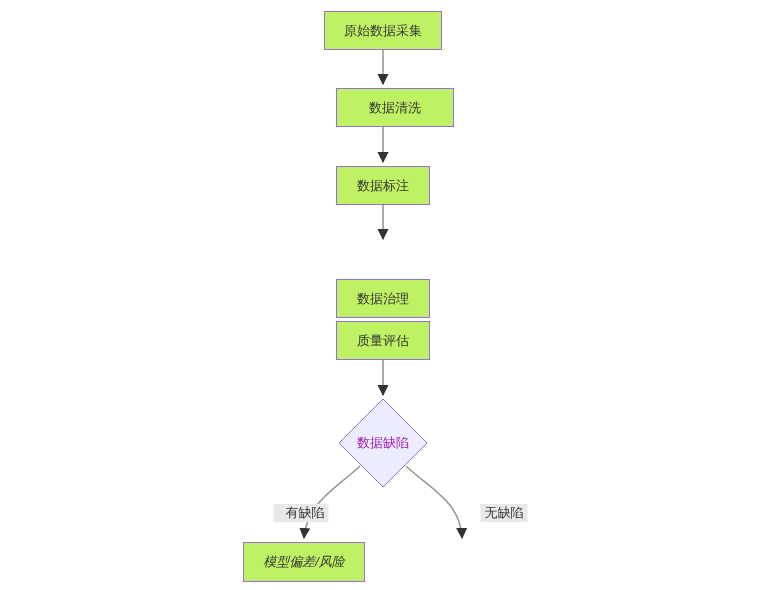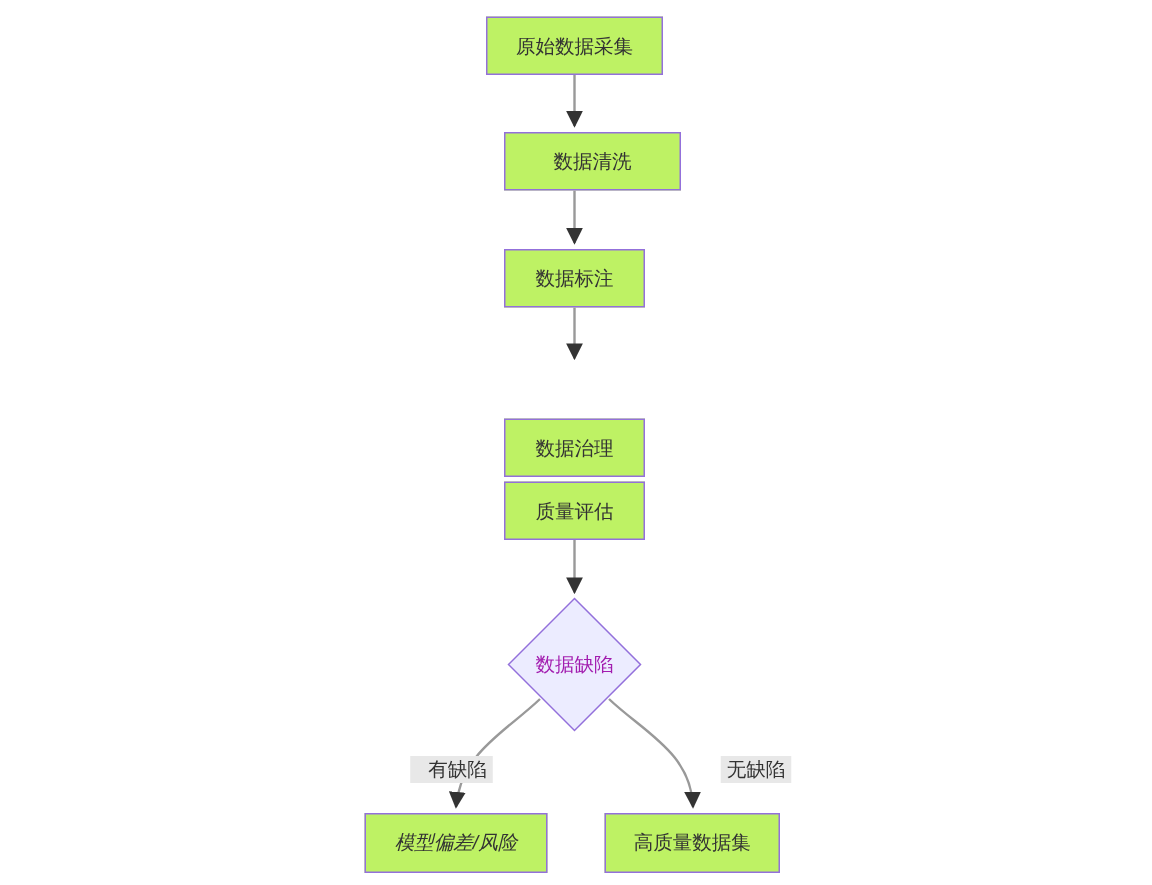--- a/index.html
+++ b/index.html
@@ -104,15 +104,14 @@
   <div class="node" style="left:336px; top:321px; width:94px; height:39px;">质量评估</div>
 
   <div class="diamond-label">数据缺陷</div>
 
   <div class="edge-label" style="left:301px; top:513px;padding-left:12px;">有缺陷</div>
 
   <div class="edge-label" style="left:464px; top:513px;margin-left:40px;">无缺陷</div>
 
   <div class="node" style="left:243px; top:542px; width:122px; height:40px;font-style:italic;">模型偏差/风险</div>
 
-  <div class="node" style="left:403px; top:542px; width:117px; height:40px;">高质量数据集</div>
 
 </div>
 
 </body></html>

